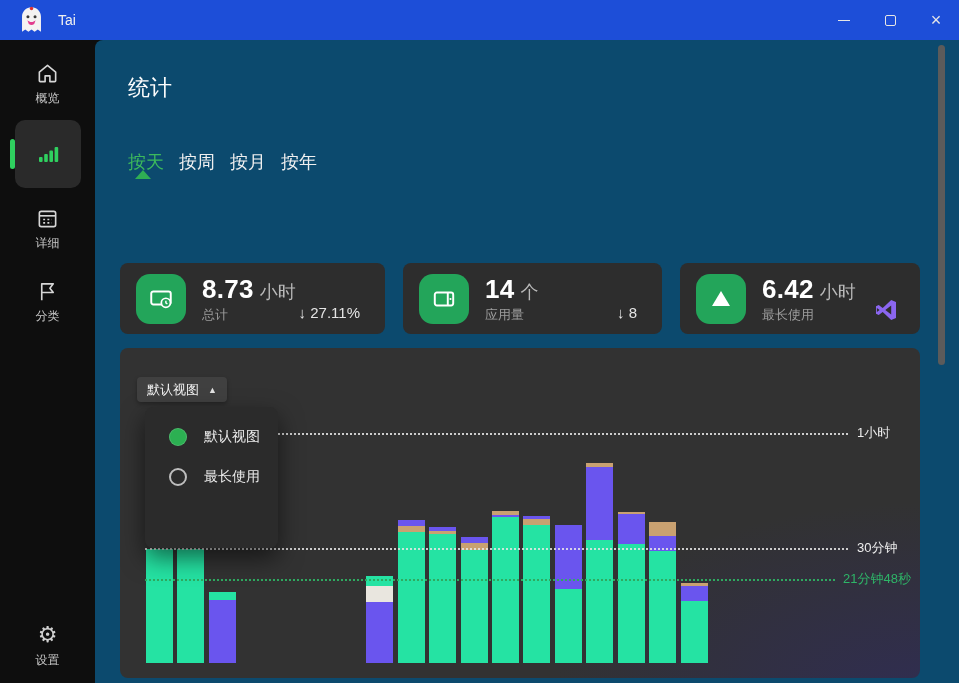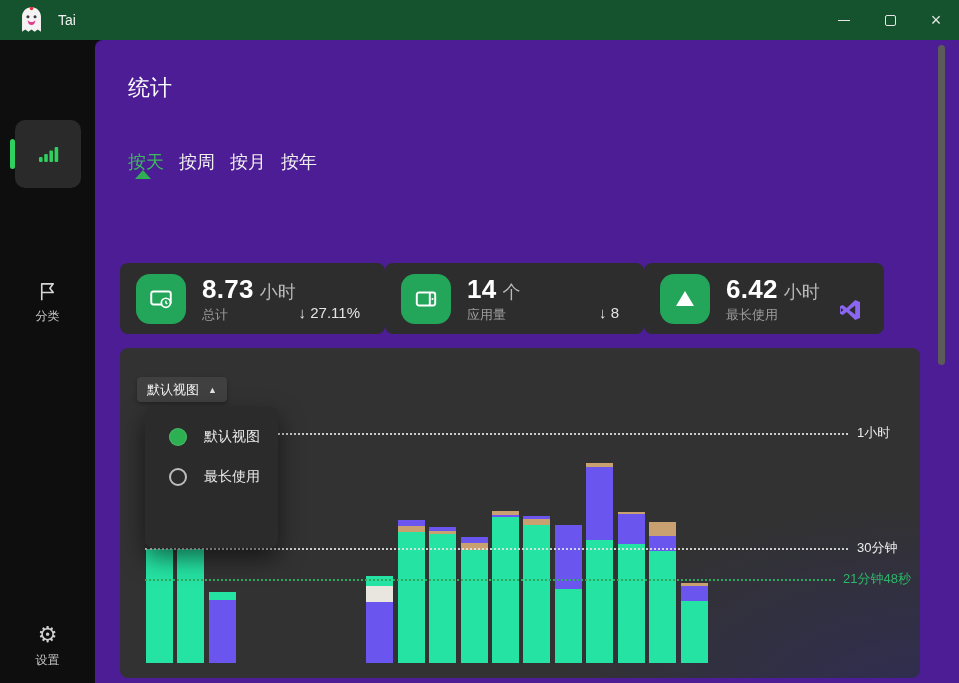--- a/index.html
+++ b/index.html
@@ -1,20 +1,20 @@
 <!DOCTYPE html>
 <html><head>
 <meta charset="utf-8">
 <style>
   * { margin:0; padding:0; box-sizing:border-box; }
   html,body { width:959px; height:683px; overflow:hidden; background:#0e0e0e;
               font-family:"Liberation Sans","DejaVu Sans",sans-serif; color:#fff; }
 
   
-  .titlebar { position:absolute; left:0; top:0; width:959px; height:40px; background:#14532d; }
+  .titlebar { position:absolute; left:0; top:0; width:959px; height:40px; background:#1d4ed8; }
   .app-logo { position:absolute; left:18px; top:6px; width:27px; height:28px; }
   .app-title { position:absolute; left:58px; top:0; line-height:40px; font-size:14px; color:#f0f0f0; }
   .win-controls { position:absolute; right:0; top:0; display:flex; height:40px; }
   .win-btn { width:46px; height:40px; display:flex; align-items:center; justify-content:center; color:#e6e6e6; }
   .min-glyph { width:12px; border-top:1.6px solid #e6e6e6; }
   .max-glyph { width:11px; height:11px; border:1.4px solid #e6e6e6; border-radius:2px; }
   .close-glyph { font-size:18px; line-height:18px; font-weight:300; }
 
   
   .sidebar { position:absolute; left:0; top:40px; width:95px; height:643px; background:#0e0e0e; }
@@ -23,35 +23,35 @@
   .side-overview { top:22px; }
   .side-detail { top:167px; }
   .side-category { top:240px; }
   .side-settings { bottom:14px; }
   .active-box { position:absolute; left:15px; top:80px; width:66px; height:68px; background:#2a2a2a; border-radius:10px;
                 display:flex; align-items:center; justify-content:center; }
   .active-pill { position:absolute; left:10px; top:99px; width:5px; height:30px; border-radius:3px; background:#2fd05f; }
   .gear-glyph { font-size:22px; color:#d0d0d0; line-height:24px; }
 
   
-  .content { position:absolute; left:95px; top:40px; width:864px; height:643px; background:#4c1d95;
+  .content { position:absolute; left:95px; top:40px; width:864px; height:643px; background:#0c4a6e;
              border-top-left-radius:8px; }
   .page-title { position:absolute; left:33px; top:33px; font-size:22px; font-weight:500; color:#fdfdfd; }
   .tabs { position:absolute; left:33px; top:110px; display:flex; }
   .tab { font-size:18px; color:#efefef; margin-right:15px; cursor:default; }
   .tab.active { color:#3cb95c; }
   .tab-indicator { position:absolute; left:40px; top:130px; width:0; height:0;
                    border-left:8px solid transparent; border-right:8px solid transparent; border-bottom:9px solid #2fae54; }
 
   .date-btn { position:absolute; left:25px; top:164px; width:97px; height:46px; background:#313131; border-radius:6px;
               display:flex; align-items:center; justify-content:center; gap:9px; box-shadow:0 2px 5px rgba(0,0,0,.35); }
   .date-btn .lbl { font-size:15px; color:#f2f2f2; }
 
   
-  .cards { position:absolute; left:25px; top:223px; width:800px; height:71px; display:flex; gap:0; }
+  .cards { position:absolute; left:25px; top:223px; width:800px; height:71px; display:flex; gap:0;justify-content:space-between; }
   .card { background:#2d2d2d; border-radius:8px; display:flex; align-items:center; padding-left:16px; position:relative; }
   .card1 { width:265px; } .card2 { width:259px; } .card3 { width:240px; }
   .card-icon { width:50px; height:50px; border-radius:14px; background:#23a55a; display:flex; align-items:center; justify-content:center; flex:0 0 auto; }
   .card-text { margin-left:16px; }
   .vrow { display:flex; align-items:baseline; }
   .vval { font-size:26px; font-weight:600; color:#fff; letter-spacing:.3px; }
   .vunit { font-size:18px; color:#b9b9b9; margin-left:6px; }
   .vlabel { font-size:13px; color:#9d9d9d; margin-top:1px; }
   .vdelta { position:absolute; right:25px; bottom:13px; font-size:15px; color:#e4e4e4; }
   .vtrail { position:absolute; right:22px; bottom:12px; }
@@ -108,33 +108,52 @@
         <div class="max-glyph"></div>
       </div>
     <div class="win-btn">
         <span class="close-glyph">×</span>
       </div>
   </div>
 </div>
 
 <div class="sidebar">
 
+  <div class="side-item side-overview">
+    <span>
+      <svg viewBox="0 0 24 24" width="23" height="23" fill="none" stroke="#d6d6d6" stroke-width="1.7" stroke-linejoin="round">
+        <path d="M3.5 10.5 12 3.5l8.5 7v9a1 1 0 0 1-1 1h-5v-6h-5v6h-5a1 1 0 0 1-1-1z"></path>
+      </svg>
+    </span>
+    <span class="lbl">概览</span>
+  </div>
 
   <div class="active-pill"></div>
   <div class="active-box">
     <span>
       <svg viewBox="0 0 24 24" width="24" height="24">
         <rect x="3" y="15" width="3.6" height="5" rx="1" fill="#2fd05f"></rect>
         <rect x="8.2" y="12" width="3.6" height="8" rx="1" fill="#2fd05f"></rect>
         <rect x="13.4" y="8.5" width="3.6" height="11.5" rx="1" fill="#2fd05f"></rect>
         <rect x="18.6" y="5" width="3.6" height="15" rx="1" fill="#2fd05f"></rect>
       </svg>
     </span>
   </div>
 
+  <div class="side-item side-detail">
+    <span>
+      <svg viewBox="0 0 24 24" width="23" height="23" fill="none" stroke="#d6d6d6" stroke-width="1.7">
+        <rect x="3.5" y="4.5" width="17" height="16" rx="2"></rect>
+        <line x1="3.5" y1="9.2" x2="20.5" y2="9.2"></line>
+        <line x1="7.5" y1="13" x2="16.5" y2="13" stroke-dasharray="2 2.4"></line>
+        <line x1="7.5" y1="16.6" x2="16.5" y2="16.6" stroke-dasharray="2 2.4"></line>
+      </svg>
+    </span>
+    <span class="lbl">详细</span>
+  </div>
 
   <div class="side-item side-category">
     <span>
       <svg viewBox="0 0 24 24" width="23" height="23" fill="none" stroke="#d6d6d6" stroke-width="1.7" stroke-linejoin="round">
         <path d="M6 21V4h12l-3.5 4.5L18 13H6"></path>
       </svg>
     </span>
     <span class="lbl">分类</span>
   </div>
 

